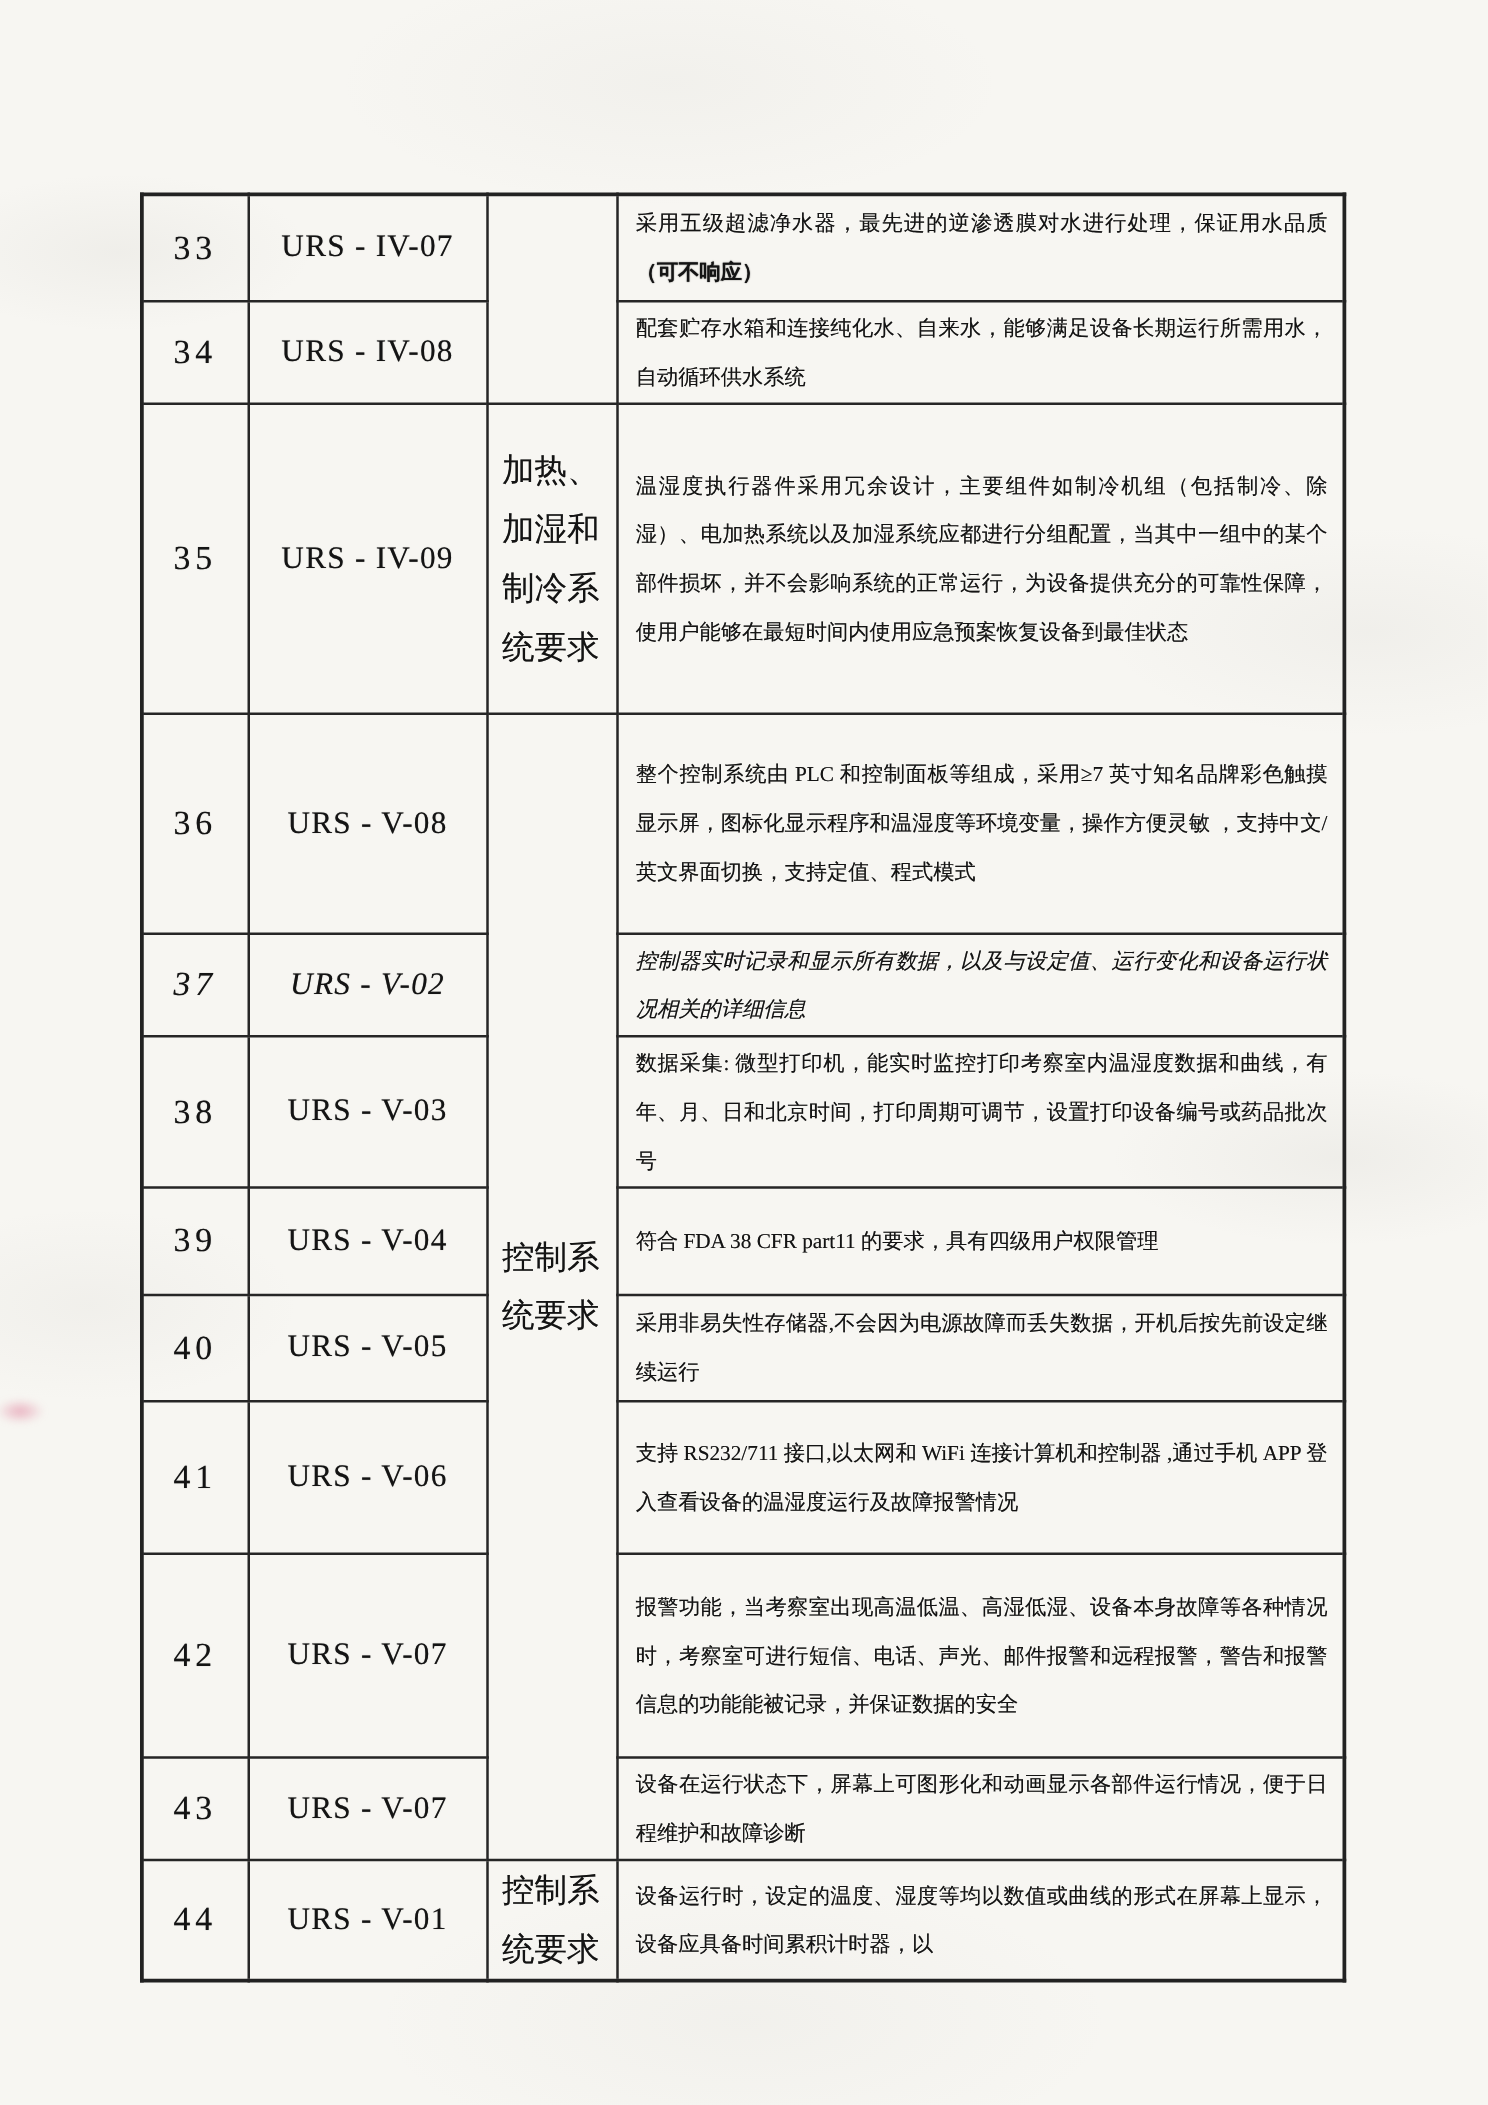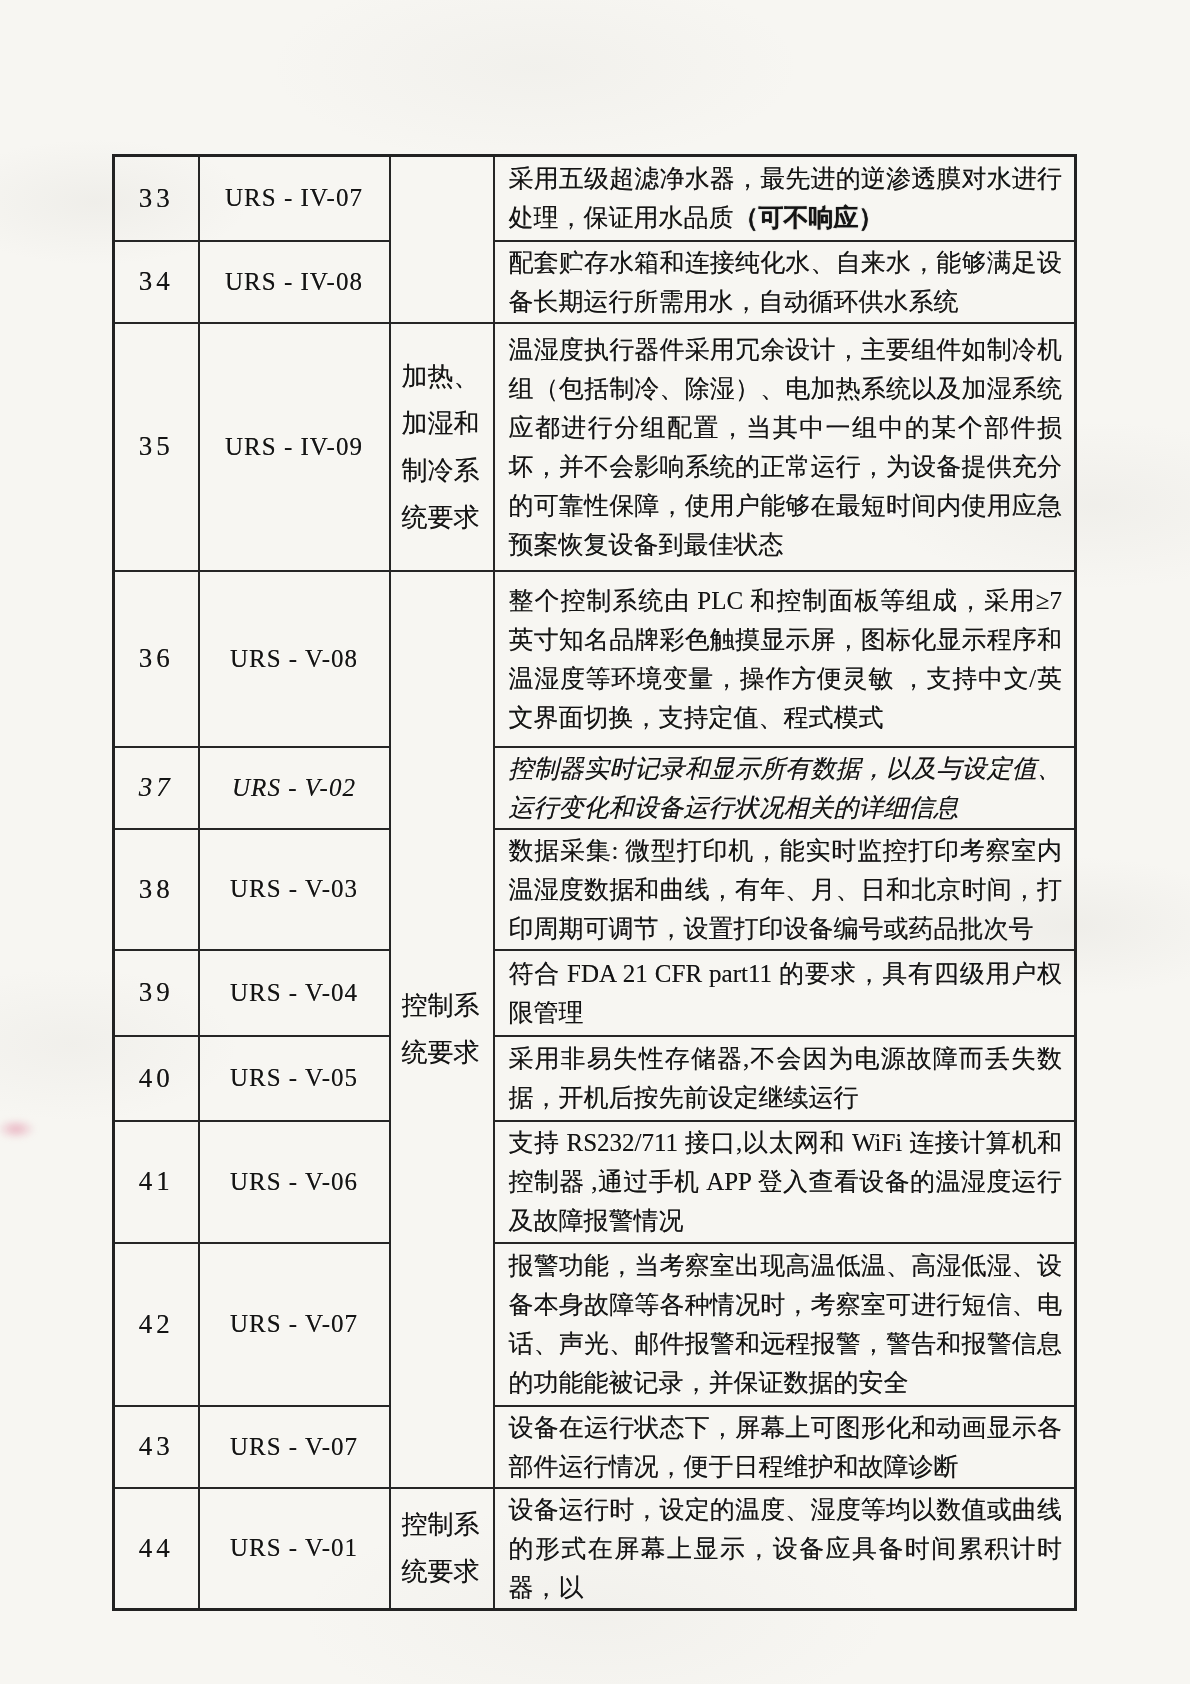--- a/index.html
+++ b/index.html
@@ -77,21 +77,21 @@
     padding: 0;
     text-shadow: 0 0 0.5px rgba(0,0,0,0.5);
   }
   td.cat .cat-inner {
     display: inline-block;
     width: 80px;
     line-height: 47px;
     text-align: left;
   }
   td.txt {
-    font-size: 25px;
+    font-size: 17px;
     line-height: 39px;
     padding: 1px 12px 1px 14px;
     text-align: justify;
     text-shadow: 0 0 0.5px rgba(0,0,0,0.5);
   }
   td.txt b { font-weight: bold; text-shadow: 0 0 1px rgba(0,0,0,0.8); }
 
   
   tr.r33 { height: 85px;  }
   tr.r34 { height: 77px;  }
@@ -149,21 +149,21 @@
       <td class="txt">控制器实时记录和显示所有数据，以及与设定值、运行变化和设备运行状况相关的详细信息</td>
     </tr>
     <tr class="r38">
       <td class="no">38</td>
       <td class="code">URS - V-03</td>
       <td class="txt">数据采集: 微型打印机，能实时监控打印考察室内温湿度数据和曲线，有年、月、日和北京时间，打印周期可调节，设置打印设备编号或药品批次号</td>
     </tr>
     <tr class="r39">
       <td class="no">39</td>
       <td class="code">URS - V-04</td>
-      <td class="txt">符合 FDA 21 CFR part11 的要求，具有四级用户权限管理</td>
+      <td class="txt">符合 FDA 38 CFR part11 的要求，具有四级用户权限管理</td>
     </tr>
     <tr class="r40">
       <td class="no">40</td>
       <td class="code">URS - V-05</td>
       <td class="txt">采用非易失性存储器,不会因为电源故障而丢失数据，开机后按先前设定继续运行</td>
     </tr>
     <tr class="r41">
       <td class="no">41</td>
       <td class="code">URS - V-06</td>
       <td class="txt">支持 RS232/711 接口,以太网和 WiFi 连接计算机和控制器 ,通过手机 APP 登入查看设备的温湿度运行及故障报警情况</td>

